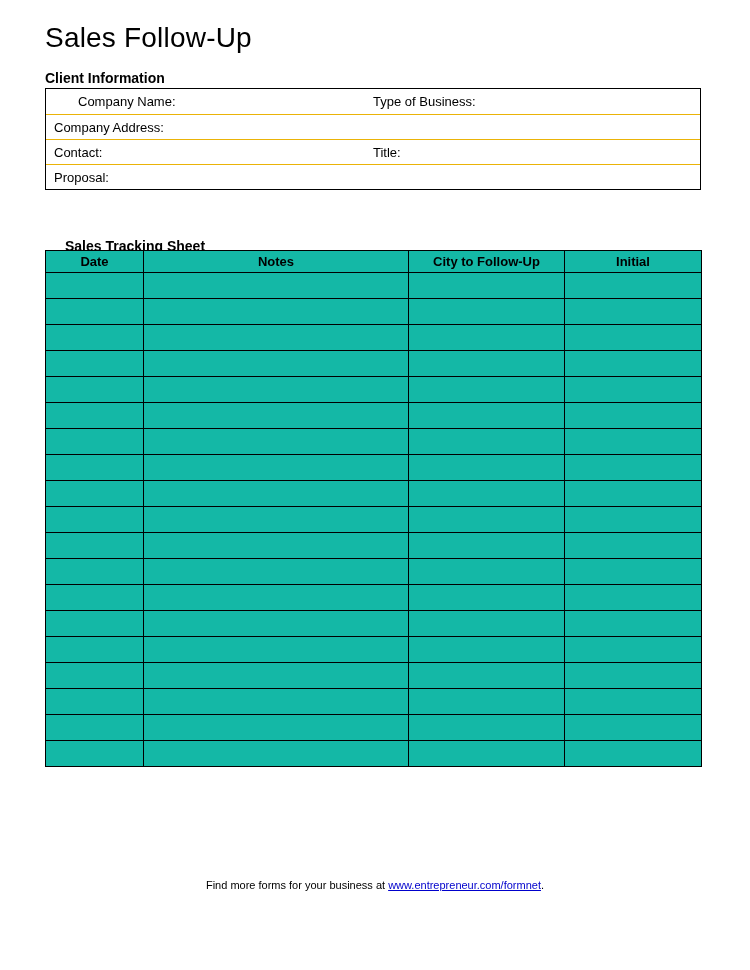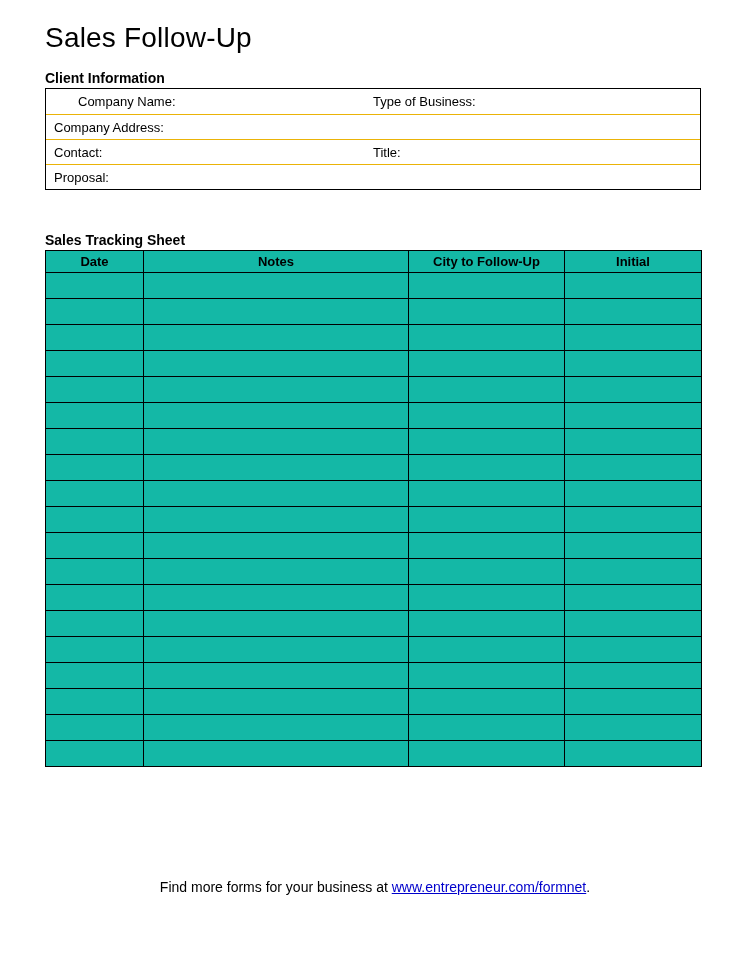--- a/index.html
+++ b/index.html
@@ -14,21 +14,21 @@
   .page-title {
     position: absolute; left: 45px; top: 22px;
     font-size: 28px; font-weight: 400; letter-spacing: 0.2px;
   }
 
   .section-title {
     position: absolute; left: 45px;
     font-size: 14px; font-weight: 700;
   }
   .section-title.client { top: 70px; }
-  .section-title.tracking { top: 232px; }
+  .section-title.tracking { top: 238px; margin-left: 20px; }
 
   .client-box {
     position: absolute; left: 45px; top: 88px; width: 656px;
     border: 1px solid #000000;
     background: #ffffff;
   }
   .client-row { position: relative; height: 25px; border-top: 1px solid #eab308; }
   .client-row:first-child { border-top: none; }
   .client-label { position: absolute; top: 5px; font-size: 13px; white-space: nowrap; }
 
@@ -53,21 +53,21 @@
     border: 1px solid #000000;
   }
   .tracking-table th {
     height: 22px; font-size: 13px; font-weight: 700; text-align: center;
     vertical-align: middle; padding: 0;
   }
   .tracking-table td { height: 26px; }
 
   .footer {
     position: absolute; left: 0; top: 879px; width: 750px;
-    text-align: center; font-size: 14px;
+    text-align: center; font-size: 11px;
   }
   .footer a { color: #0000cc; text-decoration: underline; }
 </style>
 </head>
 <body>
 
 <div class="page">
 
   <h1 class="page-title">Sales Follow-Up</h1>
 

